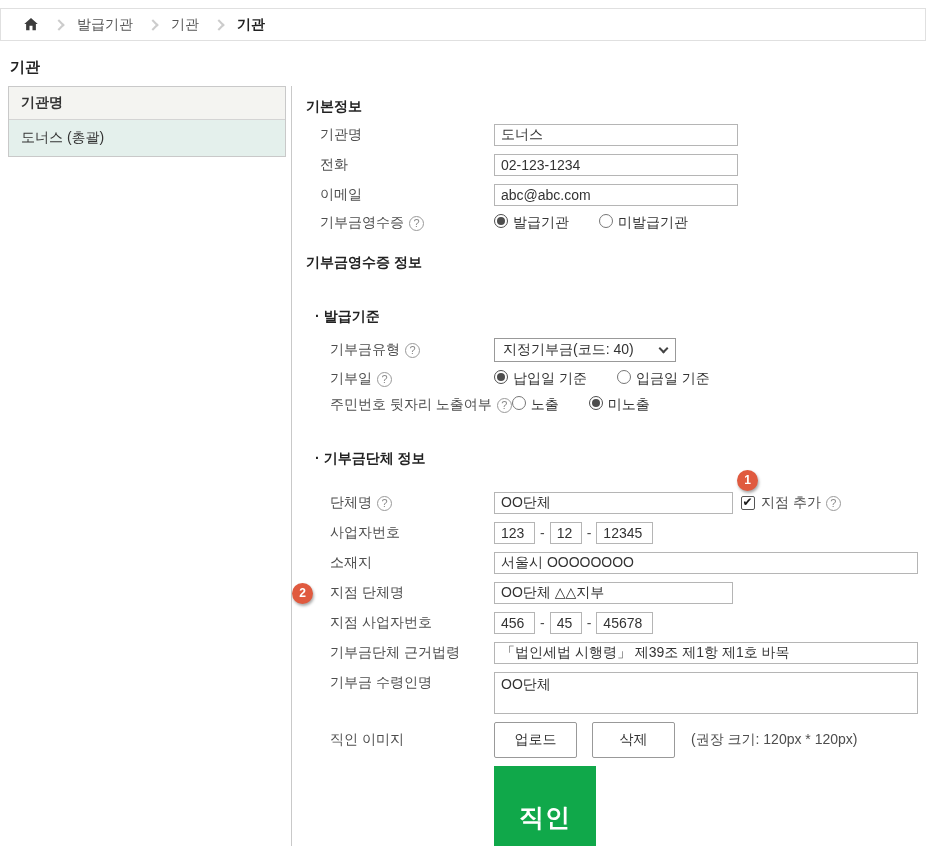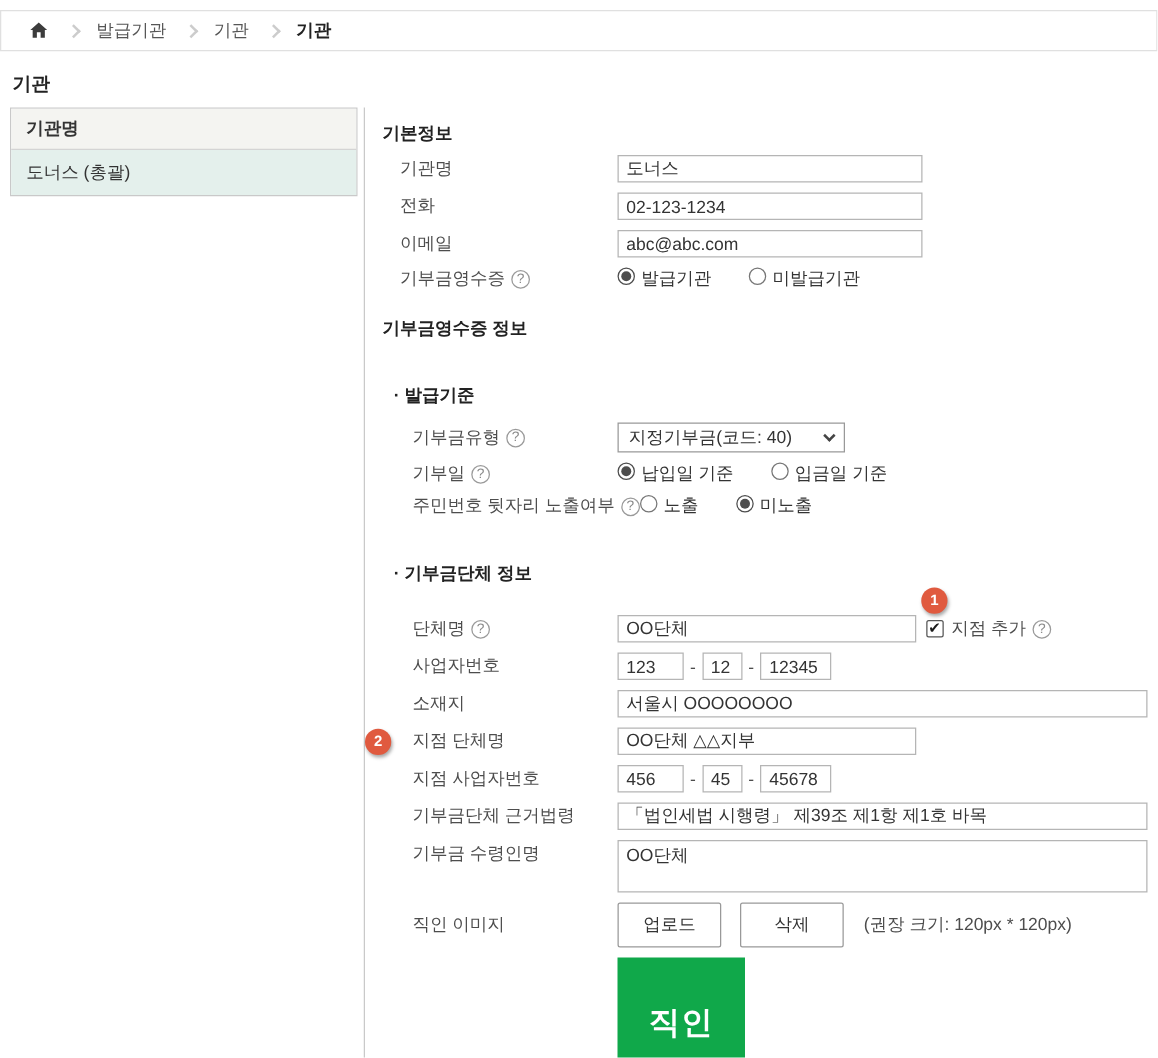--- a/index.html
+++ b/index.html
@@ -39,21 +39,21 @@
   .lbl { flex:none; min-width:174px; color:#4d4d4d; display:flex; align-items:center; }
   .row.sub .lbl { min-width:164px; }
   .help { width:15px; height:15px; border:1px solid #9a9a9a; border-radius:50%;
     color:#8a8a8a; font-size:11px; line-height:13px; text-align:center; display:inline-block;
     margin-left:5px; flex:none; }
 
   input[type=text], textarea { border:1px solid #b5b5b5; height:22px; padding:0 6px;
     font-family:inherit; font-size:14px; color:#333; background:#fff; }
   textarea { resize:none; padding-top:3px; }
   .w-std { width:244px; } .w-mid { width:239px; } .w-wide { width:424px; }
-  .bn1 { width:53px; } .bn2 { width:32px; } .bn3 { width:57px; }
+  .bn1 { width:41px; } .bn2 { width:32px; } .bn3 { width:57px; }
   .dash { margin:0 5px; color:#4d4d4d; }
 
   
   .select { width:182px; height:24px; border:1px solid #999; display:flex; align-items:center;
     justify-content:space-between; padding:0 8px; cursor:pointer; background:#fff; }
   .select .arrow { width:7px; height:7px; border-right:2px solid #444; border-bottom:2px solid #444;
     transform:rotate(45deg); margin-top:-3px; }
 
   
   .radio-opt { display:flex; cursor:pointer; }

